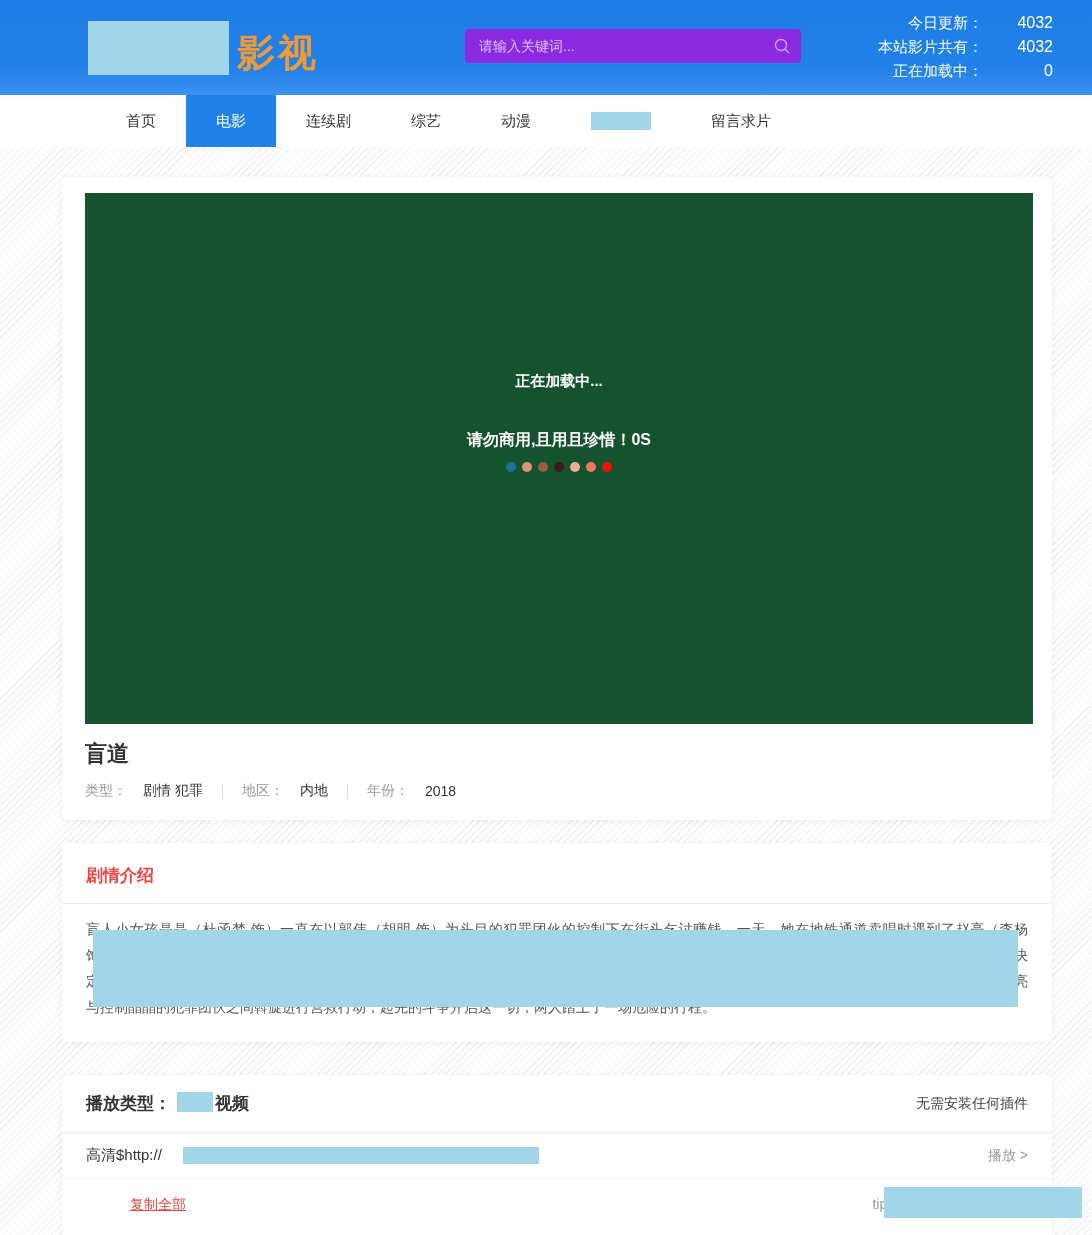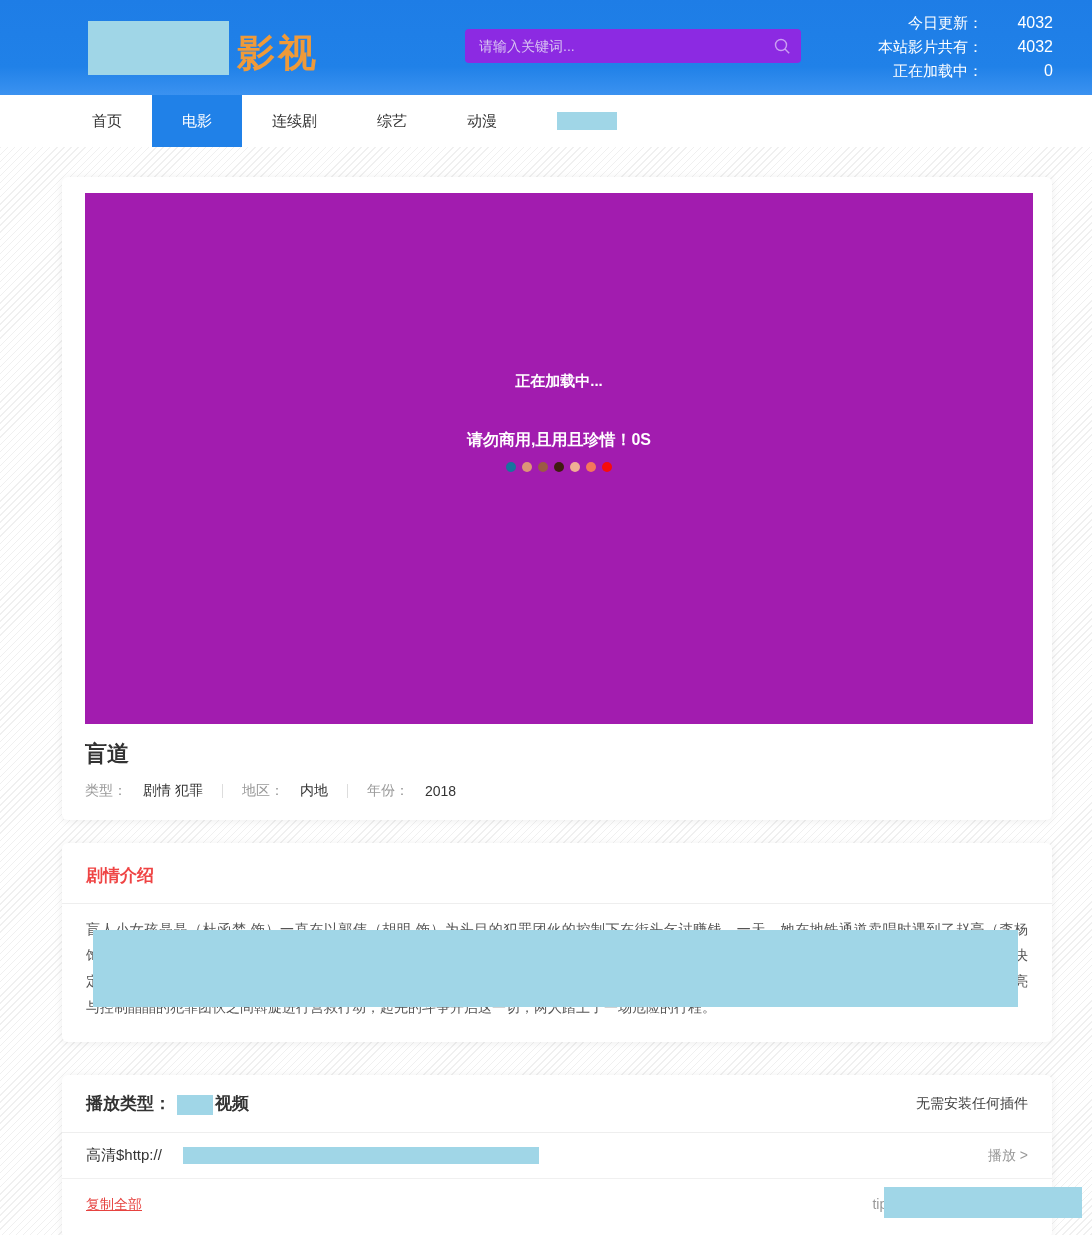--- a/index.html
+++ b/index.html
@@ -17,63 +17,63 @@
   .searchbar { position:absolute; left:465px; top:29px; width:336px; height:34px; }
   .searchbar input { width:100%; height:100%; background:#8c2ae2; border:none; border-radius:4px;
                      padding:0 38px 0 14px; color:#fff; font-size:14px; outline:none; }
   .searchbar input::placeholder { color:#d9c4f2; }
   .search-icon { position:absolute; right:10px; top:8px; }
   .stats { position:absolute; right:39px; top:11px; color:#fff; font-size:15px; text-align:right; }
   .stats .row { height:24px; line-height:24px; }
   .stats .val { display:inline-block; width:70px; text-align:right; font-size:16px; }
 
   
-  .navbar { height:52px; background:#fff; }
+  .navbar { height:52px; background:#fff;padding-left:34px; }
   .nav-inner { width:990px; margin-left:62px; height:52px; display:flex; }
   .nav-item { height:52px; padding:0 30px; font-size:15px; color:#333; cursor:pointer;
               display:flex; align-items:center; white-space:nowrap; }
   .nav-item.active { background:#2081e8; color:#fff; }
   .nav-redact { width:60px; height:18px; background:#a0d6e7; }
 
   
   .content { width:990px; margin-left:62px; }
   .card { background:#fff; border-radius:6px; box-shadow:0 1px 8px rgba(0,0,0,.07); }
 
   .card-player { margin-top:30px; padding:16px 19px 20px 23px; }
-  .player { height:531px; background:#a21caf; display:flex; align-items:center; justify-content:center; }
+  .player { height:531px; background:#14532d; display:flex; align-items:center; justify-content:center; }
   .player-stack { position:relative; top:-37px; text-align:center; color:#fff; }
   .loading-text { font-size:15px; font-weight:700; }
   .notice-text { margin-top:39px; font-size:16px; font-weight:700; }
   .dots { margin-top:11px; display:flex; justify-content:center; gap:6px; }
   .dot { width:10px; height:10px; border-radius:50%; }
   .movie-title { margin-top:15px; font-size:22px; font-weight:600; color:#333; }
   .movie-meta { margin-top:13px; font-size:14px; color:#999; display:flex; align-items:center; }
   .meta-value { color:#333; margin-left:16px; }
   .meta-sep { width:1px; height:14px; background:#ddd; margin:0 19px; }
 
   .card-synopsis { margin-top:23px; }
   .syn-heading { padding:21px 24px 16px; font-size:17px; color:#ef4444; border-bottom:1px solid #eee; }
   .syn-body { position:relative; padding:12px 24px 22px; }
   .syn-text { font-size:14px; line-height:26px; color:#555; text-align:justify; }
   .syn-redact { position:absolute; left:31px; top:26px; width:925px; height:77px; background:#a0d6e7; }
 
   .card-play { margin-top:33px; position:relative; }
   .play-header { display:flex; justify-content:space-between; align-items:center;
                  padding:17px 24px; border-bottom:1px solid #eee; }
-  .play-title { font-size:17px; font-weight:600; color:#333; display:flex; align-items:flex-end; }
+  .play-title { font-size:17px; font-weight:600; color:#333; display:flex; align-items:flex-start; }
   .type-redact { display:inline-block; width:36px; height:20px; background:#a0d6e7; margin:0 2px 0 6px; }
   .plugin-note { font-size:14px; color:#404040; font-weight:400; }
   .source-row { display:flex; justify-content:space-between; align-items:center;
                 padding:13px 24px; border-bottom:1px solid #f0f0f0; }
   .source-left { font-size:15px; color:#333; display:flex; align-items:center; cursor:pointer;gap:20px; }
   .url-redact { display:inline-block; width:356px; height:17px; background:#a0d6e7; margin-left:1px; }
   .play-link { font-size:14px; color:#999; cursor:pointer; white-space:nowrap; }
   .copy-row { display:flex; justify-content:space-between; align-items:flex-start;
               padding:17px 24px 24px; }
-  .copy-all { font-size:14px; color:#e64340; text-decoration:underline; cursor:pointer; }
+  .copy-all { font-size:14px; color:#e64340; text-decoration:underline; cursor:pointer;margin-left:44px; }
   .tips { font-size:14px; color:#999; }
 
   .bottom-redact { position:absolute; left:884px; top:1187px; width:198px; height:31px;
                    background:#a0d6e7; z-index:5; }
 </style>
 </head>
 <body>
 
 <div class="page">
 
@@ -114,20 +114,23 @@
         <span>连续剧</span>
       </div>
       <div class="nav-item">
         <span>综艺</span>
       </div>
       <div class="nav-item">
         <span>动漫</span>
       </div>
       <div class="nav-item">
         <span class="nav-redact"></span>
+      </div>
+      <div class="nav-item">
+        <span>留言求片</span>
       </div>
     </div>
   </nav>
 
   <main class="content">
 
     <section class="card card-player">
       <div class="player">
         <div class="player-stack">
           <div class="loading-text">正在加载中...</div>

